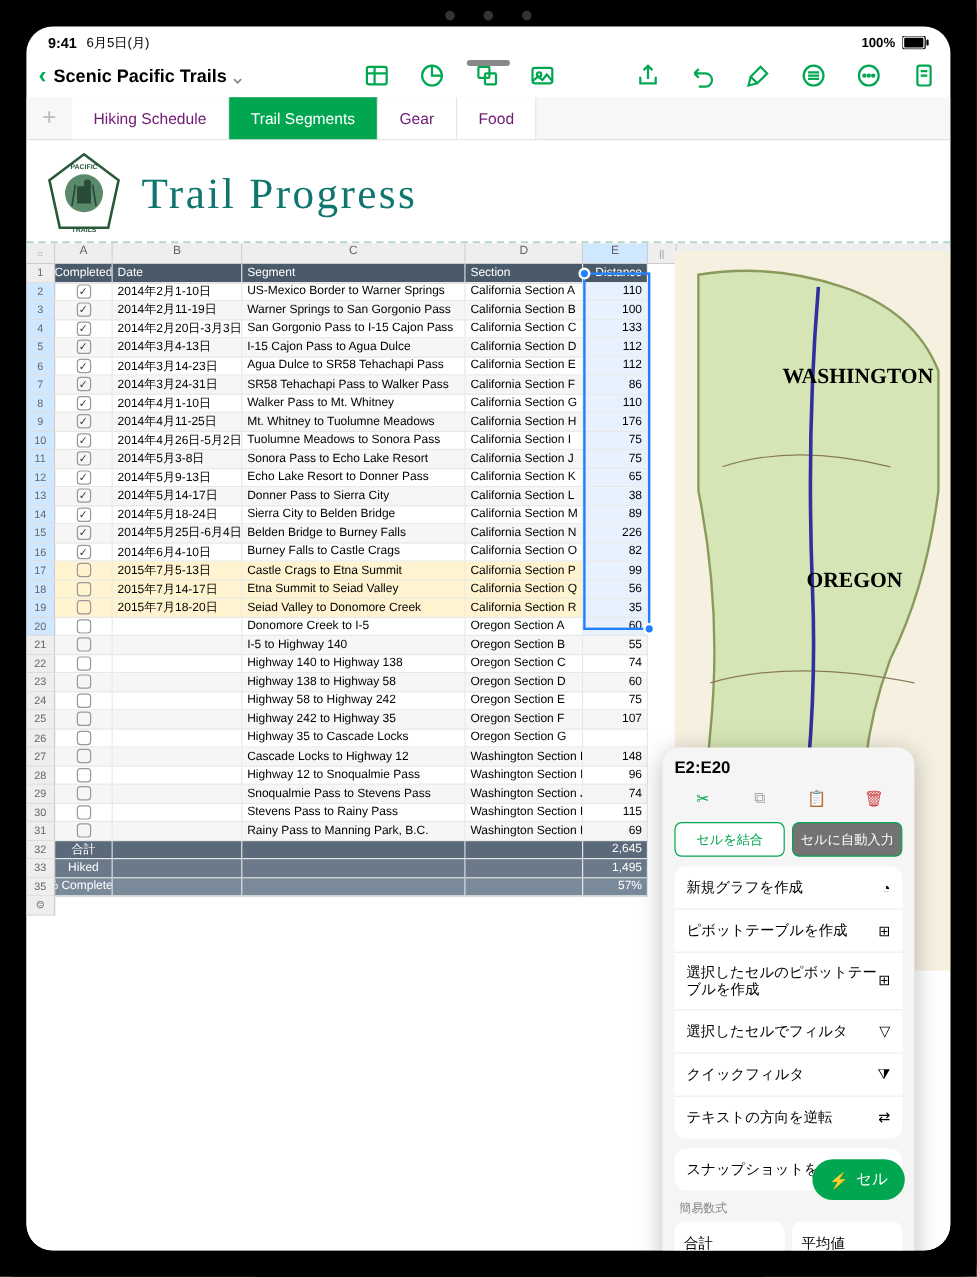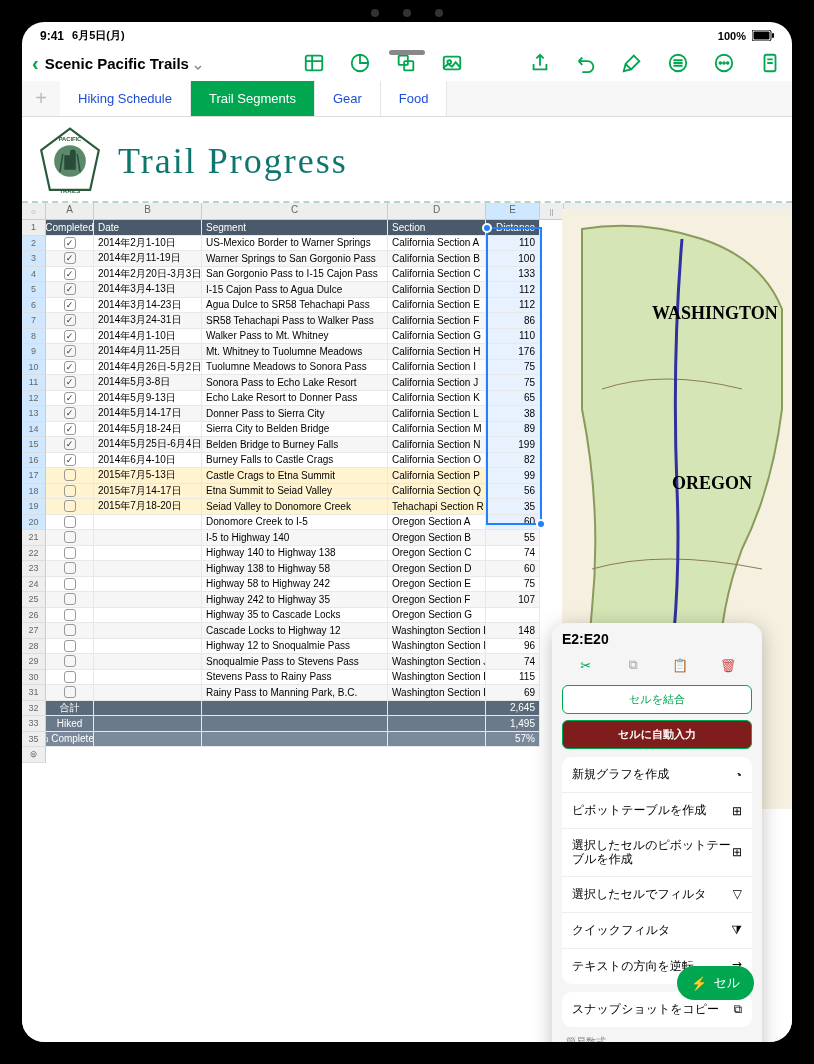--- a/index.html
+++ b/index.html
@@ -14,21 +14,21 @@
 .pill { position:absolute; top:28px; left:50%; transform:translateX(-50%); width:36px; height:5px; background:#888; border-radius:3px;}
 .toolbar { display: flex; align-items: center; padding: 6px 10px; gap: 14px; }
 .toolbar-left { display:flex; align-items:center; gap:6px; flex:1;}
 .toolbar-right { display:flex; align-items:center; gap:22px;}
 .back-chev { color:#00a650; font-size:20px; font-weight:bold; }
 .doc-title { font-size:15px; font-weight:600; display:flex; align-items:flex-end; gap:4px;}
 .tb-icon { width:24px; height:24px; display:flex; align-items:center; justify-content:center; color:#00a650; }
 .tb-icon svg { width:22px; height:22px; }
 .tabs { display:flex; align-items:center; border-bottom:1px solid #ddd; background:#f7f7f7;}
 .tab-add { width:38px; text-align:center; color:#bbb; font-size:20px;}
-.tab { padding:10px 18px; font-size:13px; color:#1d4ed8; border-right:1px solid #e5e5e5; background:#fff;}
+.tab { padding:10px 18px; font-size:13px; color:#701a75; border-right:1px solid #e5e5e5; background:#fff;}
 .tab.active { background:#00a650; color:#fff; font-weight:500;}
 .content { flex:1; position:relative; overflow:hidden; background:#fff;}
 .header-band { display:flex; align-items:center; gap:12px; padding:8px 12px 4px; border-bottom:2px dashed #b5d5c5;}
 .logo { width:72px; height:72px; }
 .title-txt { font-family: Georgia, serif; font-size:36px; color:#0f766e; letter-spacing:2px;}
 .sheet { font-size:11px; }
 .col-headers { display:flex; background:#eee; border-bottom:1px solid #ccc;}
 .corner { width:24px; height:16px; background:#eee; border-right:1px solid #ccc; display:flex; align-items:center; justify-content:center; font-size:8px; color:#999;}
 .ch { text-align:center; background:#eee; border-right:1px solid #ccc; font-size:10px; color:#666; padding:1px 0;}
 .ch.sel { background:#d0e8ff; }
@@ -48,24 +48,24 @@
 .footer-row .cell { background:#5a6a7a; color:#fff; font-weight:500;}
 .footer-row2 .cell { background:#6a7a8a; color:#fff;}
 .footer-row3 .cell { background:#7a8a9a; color:#fff;}
 .sel-border { position:absolute; border:2px solid #2080ff; pointer-events:none;}
 .sel-handle { width:10px; height:10px; background:#2080ff; border:2px solid #fff; border-radius:50%; position:absolute;}
 .map { position:absolute; right:0; top:92px; width:230px; height:600px; }
 .popup { position:absolute; right:30px; top:506px; width:210px; background:#f5f5f5; border-radius:14px; box-shadow:0 4px 20px rgba(0,0,0,.25); padding:8px 10px; font-size:13px; z-index:50;}
 .popup-title { font-weight:600; font-size:14px; margin-bottom:6px;}
 .popup-icons { display:flex; justify-content:space-around; margin-bottom:8px;}
 .popup-icons span { width:24px; height:24px; display:flex; align-items:center; justify-content:center;}
-.popup-btns { display:flex; gap:6px; margin-bottom:8px;flex-direction:column;}
+.popup-btns { display:flex; gap:6px; margin-bottom:8px;}
 .pbtn { flex:1; padding:6px 4px; border-radius:6px; font-size:11px; text-align:center; border:1px solid #00a650;}
 .pbtn.outline { color:#00a650; background:#fff;}
-.pbtn.fill { background:#7f1d1d; color:#fff;font-weight:bold;}
+.pbtn.fill { background:#737373; color:#fff;}
 .popup-list { background:#fff; border-radius:10px; margin-bottom:8px;}
 .popup-item { display:flex; justify-content:space-between; align-items:center; padding:9px 10px; border-bottom:1px solid #eee; font-size:12px;}
 .popup-item:last-child { border-bottom:none;}
 .popup-section-label { font-size:10px; color:#888; margin:4px 0 4px 4px;}
 .popup-grid { display:grid; grid-template-columns:1fr 1fr; gap:6px;}
 .popup-grid div { background:#fff; border-radius:8px; padding:10px 8px; font-size:12px;}
 .cell-fab { position:absolute; right:38px; bottom:42px; background:#00a650; color:#fff; border-radius:20px; padding:8px 14px; display:flex; align-items:center; gap:6px; font-size:13px; font-weight:500; z-index:60;}
 .highlight-row .cell { background:#fff3d0;}
 .odd-row .cell { background:#f6f6f6;}
 </style>
@@ -76,21 +76,21 @@
 <div class="notch">
       <span></span>
       <span></span>
       <span></span>
     </div>
 <div class="screen">
 
 <div class="status-bar">
   <div class="status-left">
     <span>9:41</span>
-    <span style="font-weight:700; font-size:11px;">6月5日(月)</span>
+    <span style="font-weight:400; font-size:11px;">6月5日(月)</span>
   </div>
   <div class="pill"></div>
   <div class="status-right">
     <span style="font-size:11px;">100%</span>
     <svg width="22" height="11" viewBox="0 0 22 11">
             <rect x="0" y="0" width="19" height="11" rx="2" fill="none" stroke="#000"></rect>
             <rect x="1.5" y="1.5" width="16" height="8" rx="1" fill="#000"></rect>
             <rect x="20" y="3" width="2" height="5" rx="1" fill="#000"></rect>
           </svg>
   </div>
@@ -353,21 +353,21 @@
               <div class="cell c-e sel-col">89</div>
             </div>
             <div class="row odd-row">
               <div class="rh sel">15</div>
               <div class="cell c-a">
                 <span class="chk on"></span>
               </div>
               <div class="cell c-b">2014年5月25日-6月4日</div>
               <div class="cell c-c">Belden Bridge to Burney Falls</div>
               <div class="cell c-d">California Section N</div>
-              <div class="cell c-e sel-col">199</div>
+              <div class="cell c-e sel-col">226</div>
             </div>
             <div class="row">
               <div class="rh sel">16</div>
               <div class="cell c-a">
                 <span class="chk on"></span>
               </div>
               <div class="cell c-b">2014年6月4-10日</div>
               <div class="cell c-c">Burney Falls to Castle Crags</div>
               <div class="cell c-d">California Section O</div>
               <div class="cell c-e sel-col">82</div>
@@ -392,21 +392,21 @@
               <div class="cell c-d">California Section Q</div>
               <div class="cell c-e sel-col">56</div>
             </div>
             <div class="row highlight-row">
               <div class="rh sel">19</div>
               <div class="cell c-a">
                 <span class="chk"></span>
               </div>
               <div class="cell c-b">2015年7月18-20日</div>
               <div class="cell c-c">Seiad Valley to Donomore Creek</div>
-              <div class="cell c-d">Tehachapi Section R</div>
+              <div class="cell c-d">California Section R</div>
               <div class="cell c-e sel-col">35</div>
             </div>
             <div class="row">
               <div class="rh sel">20</div>
               <div class="cell c-a">
                 <span class="chk"></span>
               </div>
               <div class="cell c-b"></div>
               <div class="cell c-c">Donomore Creek to I-5</div>
               <div class="cell c-d">Oregon Section A</div>

